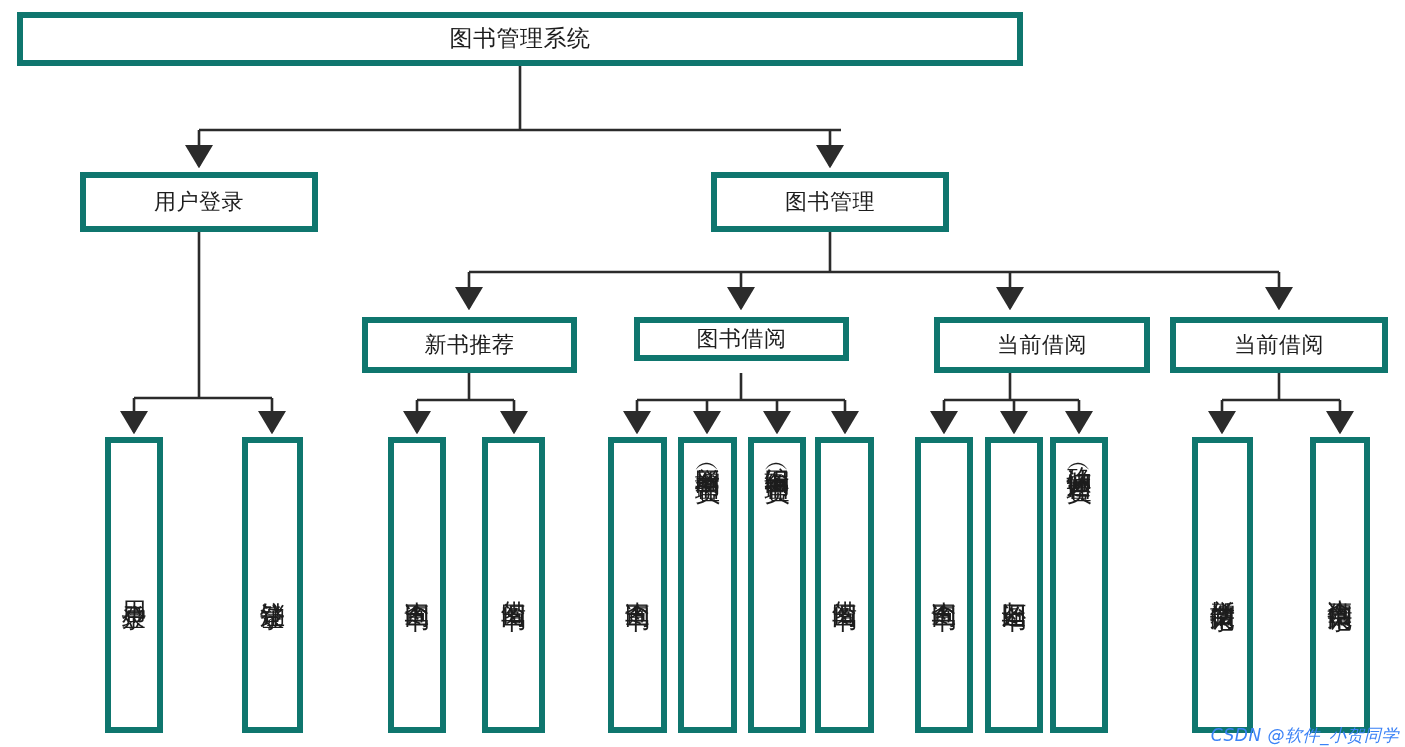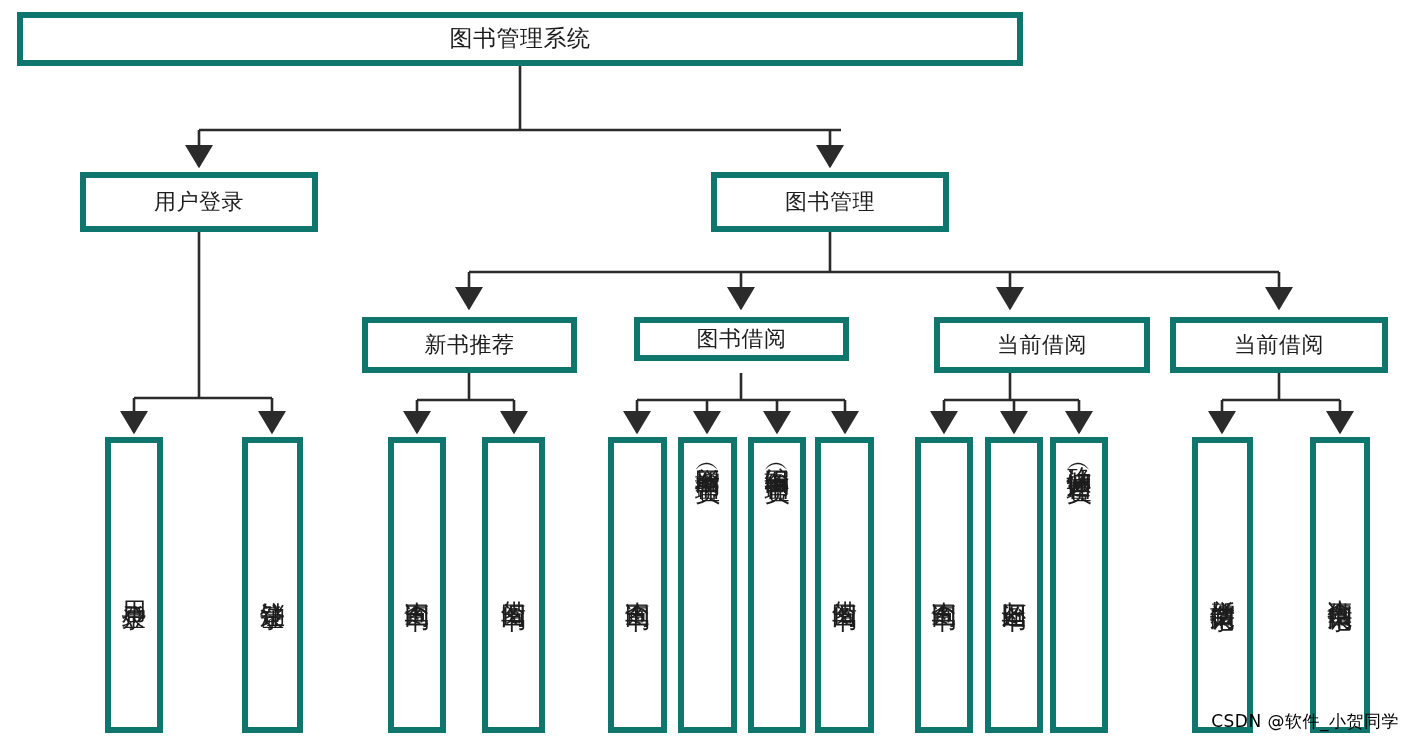--- a/index.html
+++ b/index.html
@@ -67,26 +67,27 @@
   .node.vert.top .label {
     margin-top: 0;
   }
   .node.vert.mid {
     align-items: center;
     padding-top: 0;
   }
   #watermark {
     position: absolute;
     right: 6px;
-    bottom: 14px;
+    bottom: 0;
     font-size: 17px;
-    color: #000000;
+    color: #3b82f6;
     letter-spacing: 0.5px;
     white-space: nowrap;
     user-select: none;
+    font-style: italic;
   }
 </style>
 </head>
 <body>
 
 <div id="canvas">
 
   <svg id="edges" viewBox="0 0 1405 747" xmlns="http://www.w3.org/2000/svg">
     <defs>
       <marker id="arrow" viewBox="0 0 10 12" refX="9" refY="6" markerWidth="9" markerHeight="11" orient="auto-start-reverse">

